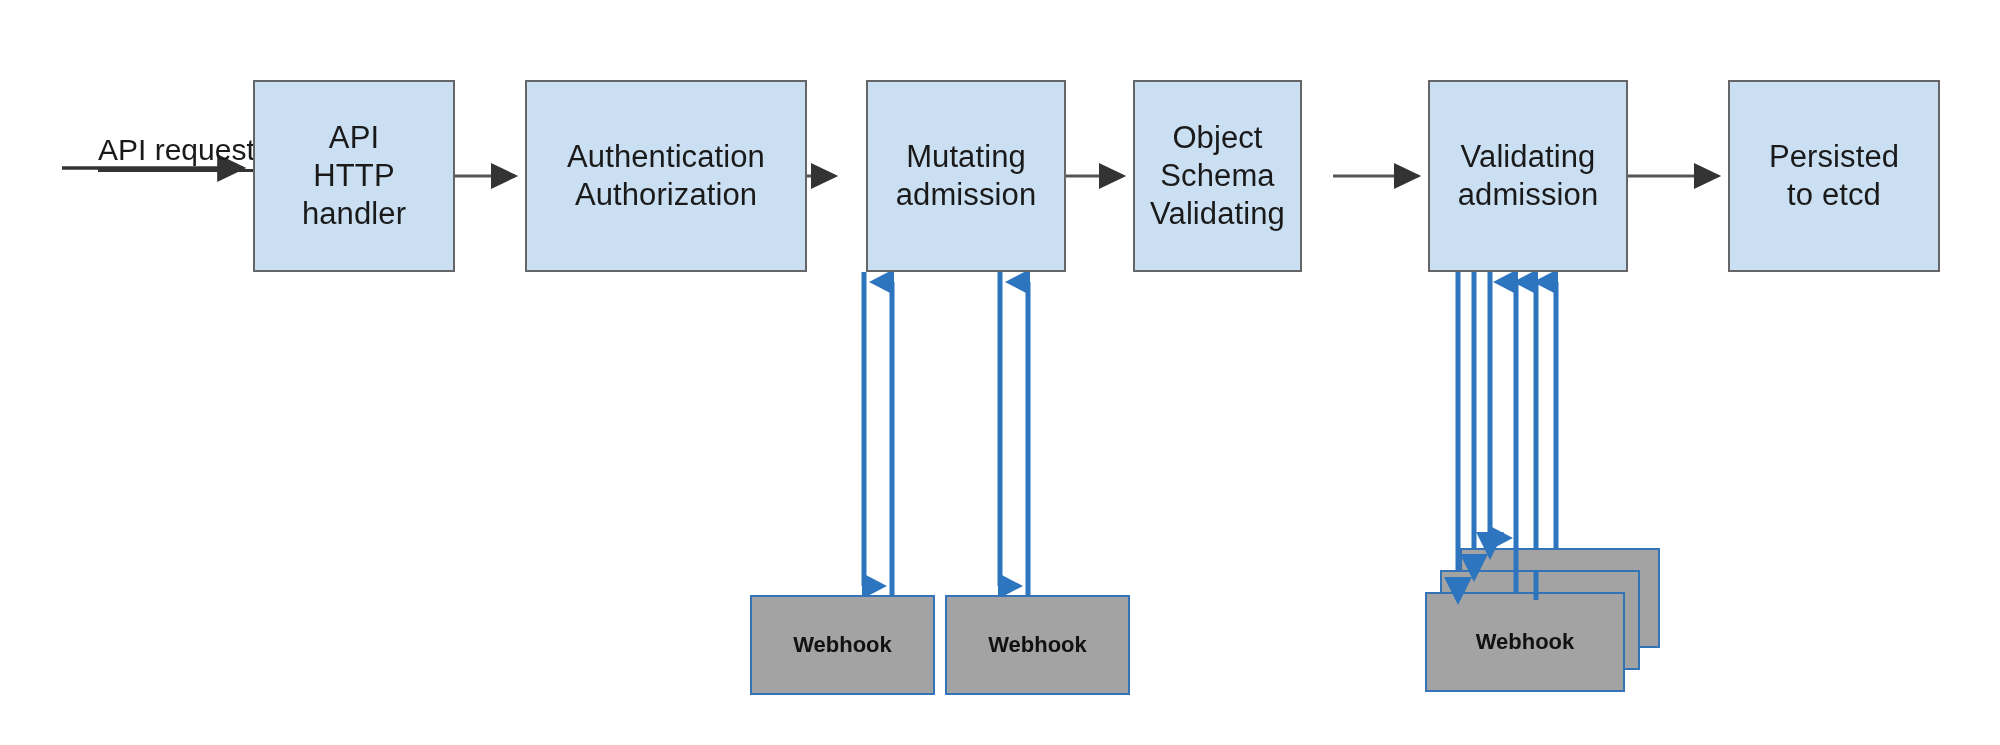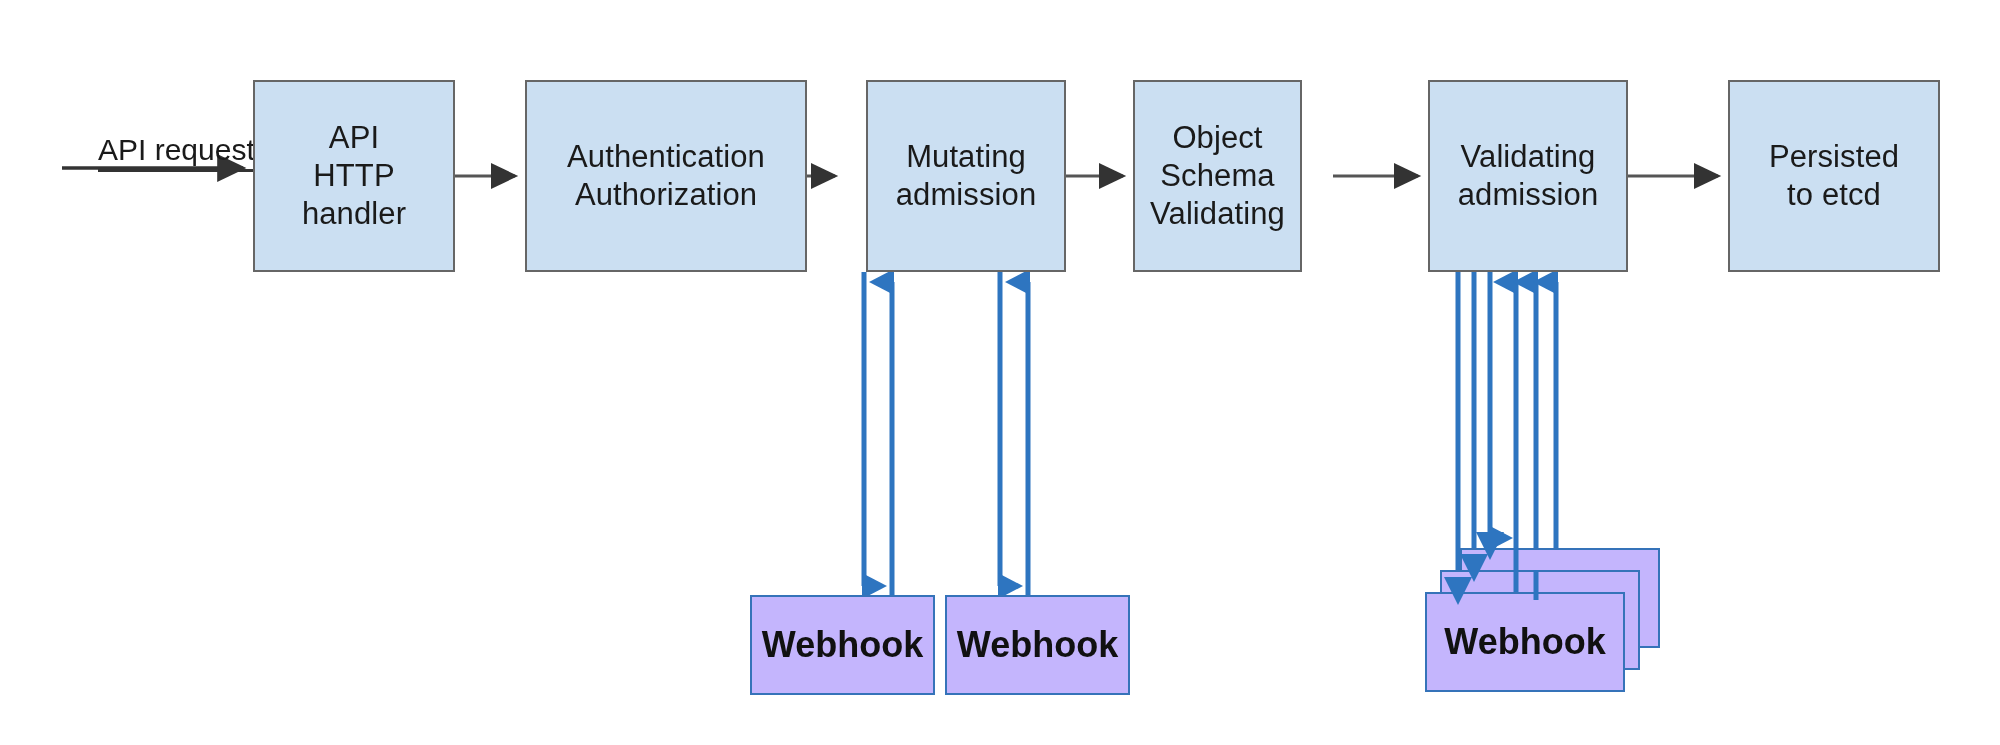--- a/index.html
+++ b/index.html
@@ -46,28 +46,28 @@
     display: block;
     width: 100%;
   }
   .node .lines span {
     display: block;
     white-space: nowrap;
   }
   .webhook {
     position: absolute;
     box-sizing: border-box;
-    background: #c4b5fd;
+    background: #a3a3a3;
     border: 2px solid #3573b9;
     display: flex;
     align-items: center;
     justify-content: center;
     text-align: center;
     color: #111111;
-    font-size: 36px;
+    font-size: 22px;
     font-weight: bold;
     font-family: "Liberation Sans", sans-serif;
   }
   .webhook.ghost { }
   .req-label {
     position: absolute;
     font-size: 30px;
     color: #1a1a1a;
     font-family: "Liberation Sans", sans-serif;
     white-space: nowrap;

